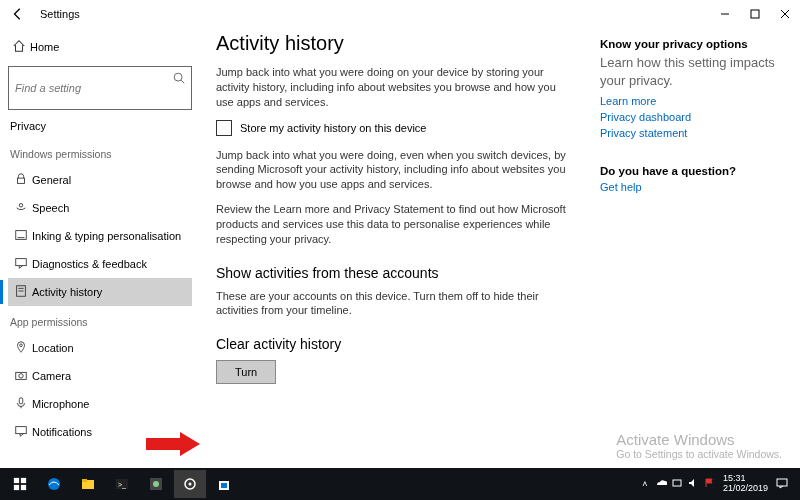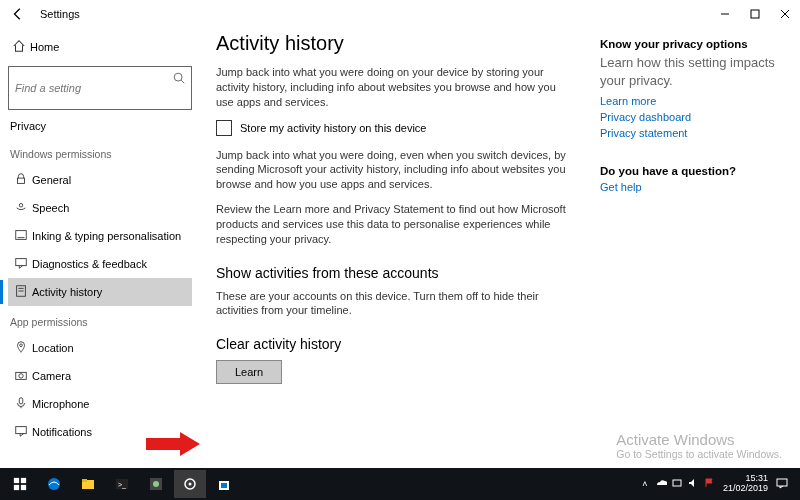--- a/index.html
+++ b/index.html
@@ -54,21 +54,21 @@
   .watermark .t2 { font-size: 10.5px; }
 
   
   .taskbar { position:absolute; left:0; right:0; bottom:0; height:32px; background:#101318; display:flex; align-items:center; padding:0 4px; }
   .tb-item { width:32px; height:28px; margin-right:2px; display:flex; align-items:center; justify-content:center; color:#fff; font-size:12px; }
   .tb-item.start { color:#fff; }
   .tb-item.active { background:#3a3a3a; }
   .tb-grow { flex:1; }
   .tray { display:flex; align-items:center; color:#fff; font-size:9px; padding-right:6px; }
   .tray .ic { width:16px; text-align:center; }
-  .clock { text-align:right; line-height:1.1; margin-left:6px; }
+  .clock { text-align:left; line-height:1.1; margin-left:6px; }
 </style>
 </head>
 <body>
 
 <div class="titlebar">
   <div class="back">
     <svg width="14" height="14" viewBox="0 0 16 16">
         <path d="M10 2 L4 8 L10 14" stroke="#000" stroke-width="1.5" fill="none"></path>
       </svg>
   </div>
@@ -192,21 +192,21 @@
         <span class="box"></span>
         <span>Store my activity history on this device</span>
       </div>
       <p class="para">Jump back into what you were doing, even when you switch devices, by sending Microsoft your activity history, including info about websites you browse and how you use apps and services.</p>
       <p class="para">Review the Learn more and Privacy Statement to find out how Microsoft products and services use this data to personalise experiences while respecting your privacy.</p>
 
       <h2>Show activities from these accounts</h2>
       <p class="para">These are your accounts on this device. Turn them off to hide their activities from your timeline.</p>
 
       <h2>Clear activity history</h2>
-      <button class="btn">Learn</button>
+      <button class="btn">Turn</button>
     </div>
 
     <div class="right-col">
       <h3>Know your privacy options</h3>
       <div class="sub">Learn how this setting impacts your privacy.</div>
       <a class="link">Learn more</a>
       <a class="link">Privacy dashboard</a>
       <a class="link">Privacy statement</a>
 
       <h3 style="margin-top:26px;">Do you have a question?</h3>

